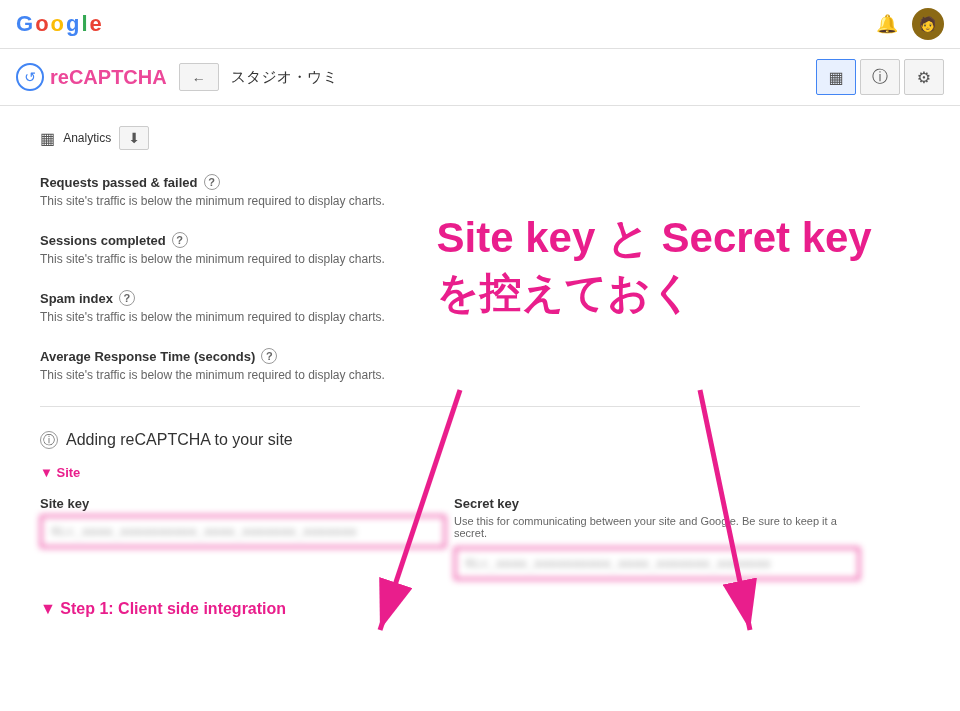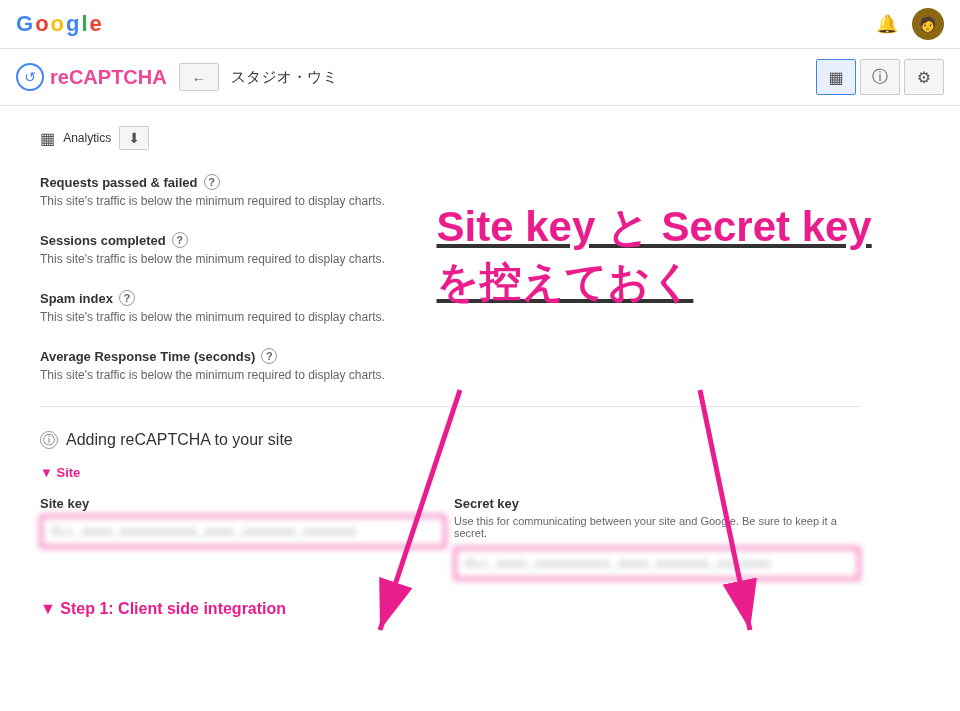--- a/index.html
+++ b/index.html
@@ -191,26 +191,25 @@
       color: #E91E8C;
       font-size: 16px;
       font-weight: bold;
       cursor: pointer;
       display: flex; align-items: center; gap: 4px;
     }
 
     
     .overlay-annotation {
       position: fixed;
-      top: 200px;
+      top: 211px;
       left: 50%;
       transform: translateX(-10%);
       pointer-events: none;
       z-index: 100;
-      text-decoration: underline;
     }
     .annotation-text-ja {
       font-size: 42px;
       font-weight: bold;
       color: #E91E8C;
       text-shadow: 1px 1px 0 rgba(255,255,255,0.5);
       white-space: nowrap;
       line-height: 1.3;
     }
 

